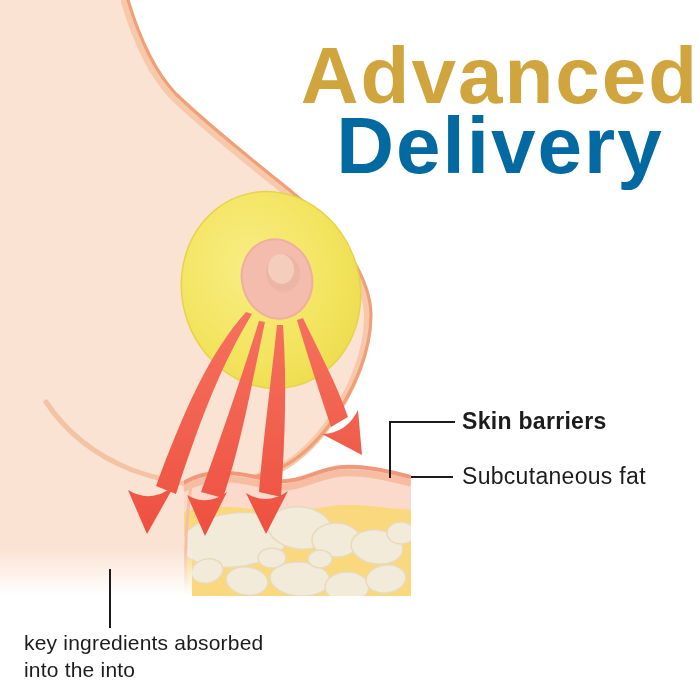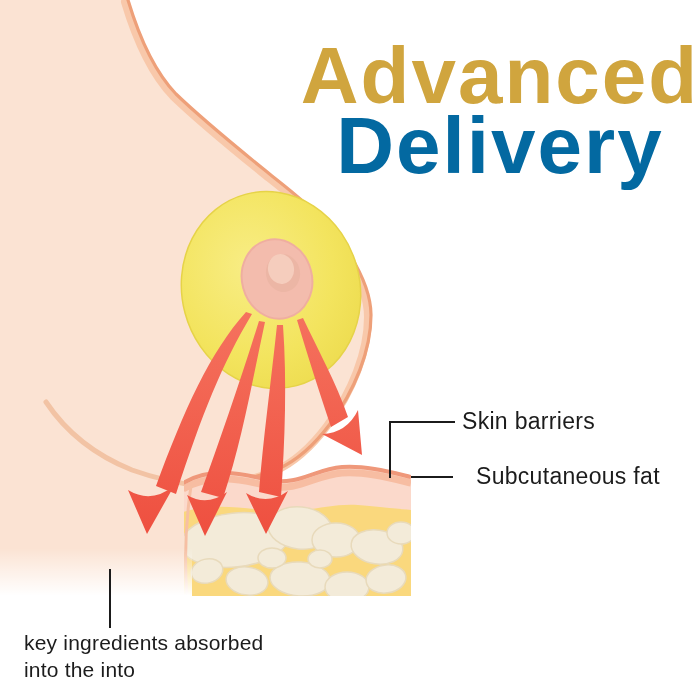--- a/index.html
+++ b/index.html
@@ -6,22 +6,22 @@
   .canvas{
     position:relative;width:700px;height:700px;overflow:hidden;
     background:#ffffff;font-family:"Liberation Sans",sans-serif;
   }
   .canvas svg{position:absolute;left:0;top:0;}
   .title-line{position:absolute;left:300px;width:400px;text-align:center;
     font-weight:700;font-size:80px;line-height:80px;letter-spacing:2px;}
   .title-advanced{top:36px;color:#D0A53E;}
   .title-delivery{top:106px;color:#0369a1;}
   .label{position:absolute;color:#1C1C1C;}
-  .label-skin{left:462px;top:408px;font-size:23px;letter-spacing:.3px;}
-  .label-subq{left:462px;top:463px;font-size:23px;letter-spacing:.3px;margin-left:14px;}
+  .label-skin{left:462px;top:408px;font-size:23px;letter-spacing:.3px;font-weight:bold;}
+  .label-subq{left:462px;top:463px;font-size:23px;letter-spacing:.3px;}
   .label-key{left:24px;top:629px;width:280px;font-size:21px;line-height:27px;letter-spacing:.2px;}
 </style>
 </head>
 <body>
 
 <div class="canvas">
 
   <svg width="700" height="700" viewBox="0 0 700 700">
     <defs>
       <radialGradient id="patchGrad" cx="0.42" cy="0.36" r="0.75">

